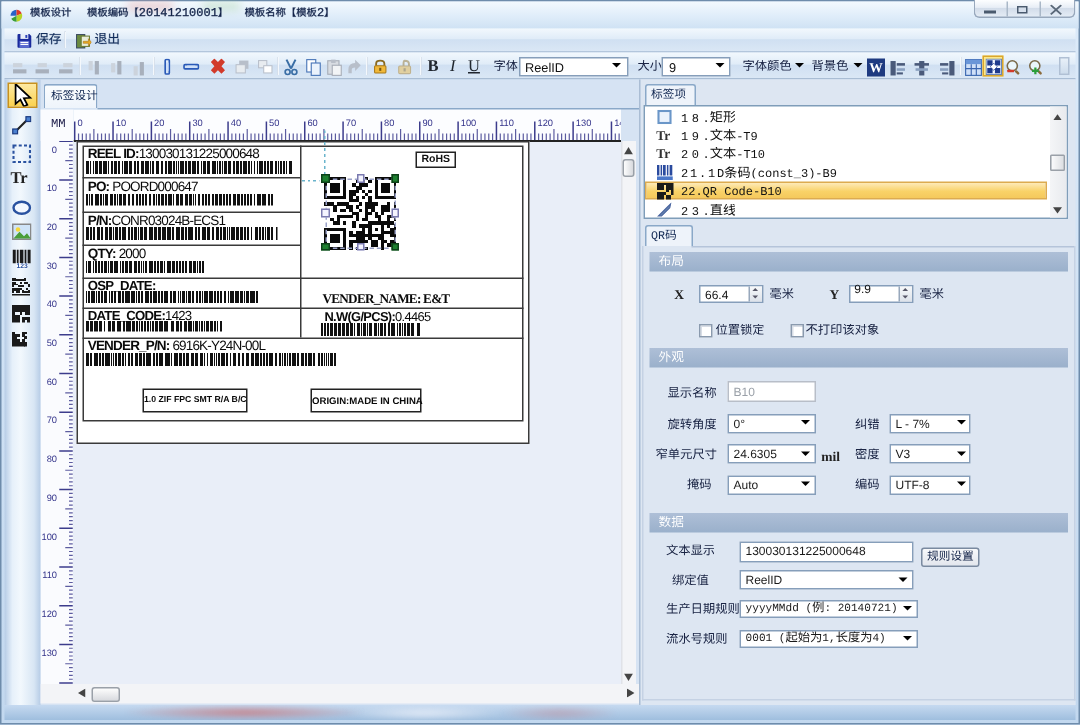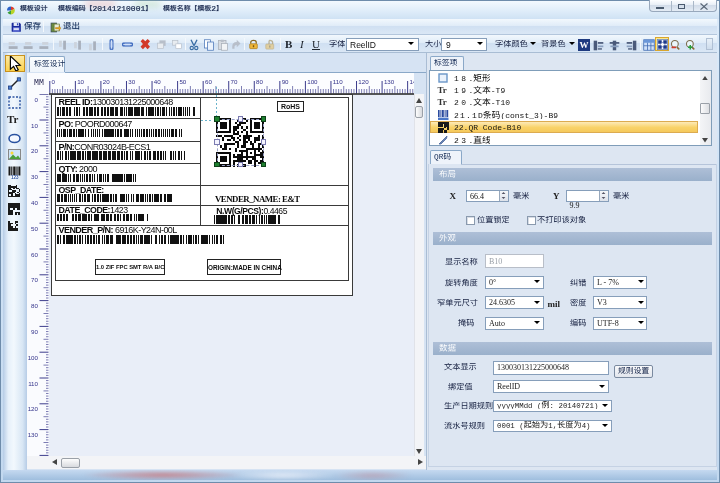--- a/index.html
+++ b/index.html
@@ -6,21 +6,21 @@
 .ab{position:absolute}
 .zt{position:absolute}
 .bc{position:absolute}
 .tb{position:absolute;left:3px;width:714px;background:linear-gradient(180deg,#f2f8fd 0%,#e0ecf8 45%,#d0e0f2 50%,#dae7f5 100%)}
 .sep{position:absolute;width:1px;background:#98aac2;border-right:1px solid #f4f8fc}
 .tab{position:absolute;background:linear-gradient(180deg,#fbfdfe,#eef4fb);border:1px solid #8aa8c8;border-bottom:none;border-radius:2px 2px 0 0}
 .fld{position:absolute;background:#fff;border:1px solid #869eba}
 .ddarrow{position:absolute;width:0;height:0;border-left:3px solid transparent;border-right:3px solid transparent;border-top:3.5px solid #000}
 .gbar{position:absolute;left:433px;width:279px;height:13px;background:linear-gradient(180deg,#aebfd7,#9ab0cb)}
 .ck{position:absolute;width:9.5px;height:9.5px;background:#fff;border:1px solid #8a9aae;box-shadow:inset 1px 1px 0 #d8dde6}
-.mono{font-family:Liberation Serif, serif}
+.mono{font-family:Liberation Sans, sans-serif}
 </style></head><body>
 <div id="w">
     <div class="ab" style="left:0;top:0;width:720px;height:483px;background:linear-gradient(180deg,#dcebfa,#c2d8ef);box-shadow:inset 0 0 0 1px #6e8cab"></div>
     <div class="ab" style="left:3px;top:469px;width:714px;height:11px;background:linear-gradient(180deg,#c9dcf2,#9fbede);overflow:hidden">
       <div class="ab" style="left:80px;top:1px;width:160px;height:10px;background:radial-gradient(ellipse at center,rgba(205,100,100,.65),rgba(205,95,95,0) 72%);filter:blur(1.5px)"></div>
       <div class="ab" style="left:225px;top:2px;width:110px;height:9px;background:radial-gradient(ellipse at center,rgba(250,250,255,.8),rgba(250,250,255,0) 70%);filter:blur(2px)"></div>
       <div class="ab" style="left:330px;top:2px;width:80px;height:9px;background:radial-gradient(ellipse at center,rgba(190,120,130,.5),rgba(190,120,130,0) 70%);filter:blur(2px)"></div>
     </div>
     <div class="ab" style="left:1px;top:1px;width:718px;height:17.5px;background:linear-gradient(180deg,#f3f9fe 0%,#e1eefa 50%,#cfe2f4 100%)"></div>
     <div class="ab" style="left:85px;top:1px;width:30px;height:6px;background:rgba(235,150,150,.4);filter:blur(3px)"></div>
@@ -1566,21 +1566,21 @@
     <svg class="ab" style="left:501.0px;top:191.0px" width="5" height="9" viewBox="0 0 5 9">
       <path d="M2.5 1 L4.4 3 L0.6 3 Z" fill="#556"></path>
       <path d="M2.5 8 L4.4 6 L0.6 6 Z" fill="#556"></path>
     </svg>
     <svg class="zt " style="left:513.0px;top:191.5px" width="16.40" height="8.20" viewBox="0 0 2000 1000" fill="#1a2444">
       <use href="#g34" x="0"></use>
       <use href="#g35" x="1000"></use>
     </svg>
     <div class="ab" style="left:553px;top:190.5px;font-family:'Liberation Serif',serif;font-weight:bold;font-size:9px;color:#222">Y</div>
     <div class="fld" style="left:565.5px;top:189.5px;width:43.0px;height:12px"></div>
-    <div class="ab mono" style="left:569.5px;top:201px;font-size:8px;color:#111">9.9</div>
+    <div class="ab mono" style="left:569.5px;top:188px;font-size:8px;color:#111">9.9</div>
     <div class="ab" style="left:598.5px;top:190.5px;width:9px;height:10px;background:linear-gradient(180deg,#f6f8fa,#dde2ea);border-left:1px solid #98a8bc"></div>
     <svg class="ab" style="left:600.5px;top:191.0px" width="5" height="9" viewBox="0 0 5 9">
       <path d="M2.5 1 L4.4 3 L0.6 3 Z" fill="#556"></path>
       <path d="M2.5 8 L4.4 6 L0.6 6 Z" fill="#556"></path>
     </svg>
     <svg class="zt " style="left:612.5px;top:191.5px" width="16.40" height="8.20" viewBox="0 0 2000 1000" fill="#1a2444">
       <use href="#g34" x="0"></use>
       <use href="#g35" x="1000"></use>
     </svg>
     <div class="ck" style="left:465.5px;top:215.5px"></div>

